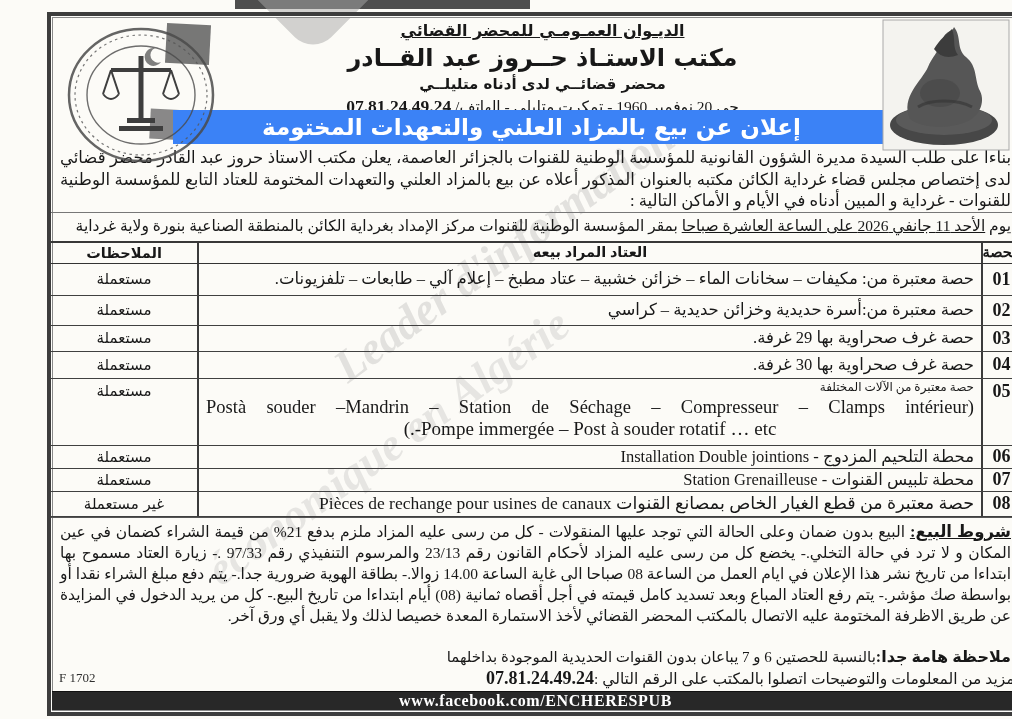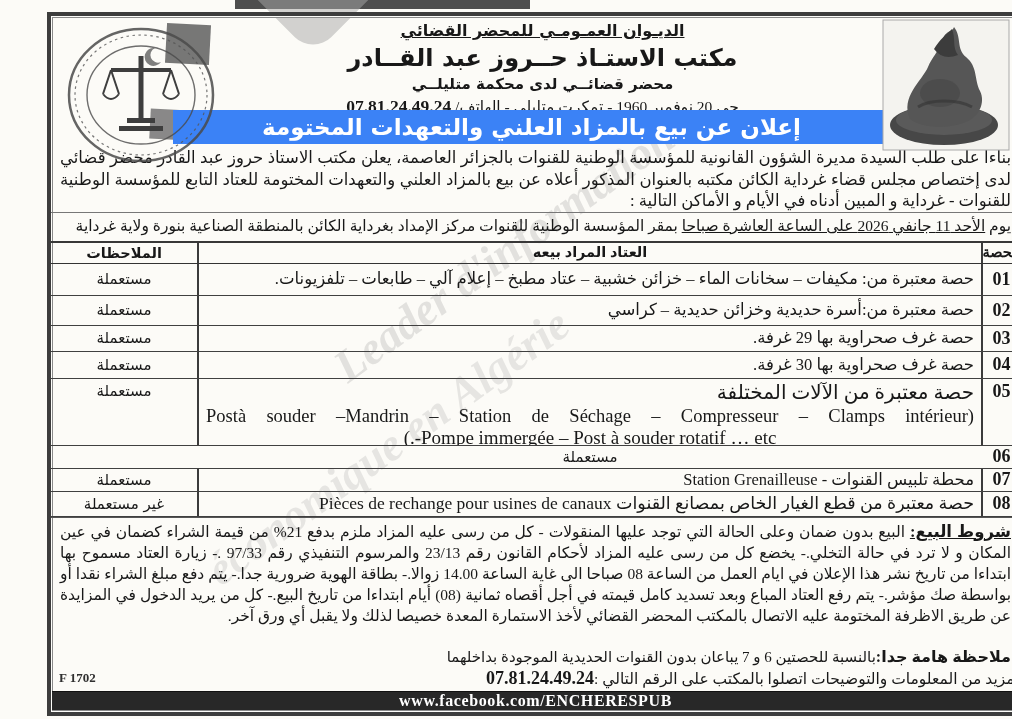--- a/index.html
+++ b/index.html
@@ -51,38 +51,38 @@
   .lot { justify-content: center; font-family: "Liberation Serif", serif; font-weight: bold; font-size: 18px; }
   .equip { justify-content: flex-start; padding: 0 7px; border-left: 2px solid #3b3b3b; border-right: 2px solid #3b3b3b;
            font-family: "Liberation Serif", "DejaVu Sans", sans-serif; font-size: 16.5px; }
   .notes { justify-content: center; font-size: 15px; }
   .thead { border-bottom: 1.5px solid #333; }
   .thead .cell { font-weight: bold; font-size: 14.5px; }
   .rh { height: 21px; } .r1 { height: 32px; } .r2 { height: 30px; } .r3 { height: 26px; } .r4 { height: 27px; }
   .r5 { height: 67px; } .r6 { height: 23px; } .r7 { height: 23px; } .r8 { height: 25px; }
   .r5 .equip { flex-direction: column; align-items: stretch; justify-content: flex-start; padding-top: 1px; }
   .r5 .notes { align-items: flex-start; padding-top: 3px; }
-  .r5a { text-align: right; font-size: 20px; }
+  .r5a { text-align: right; font-size: 12px; }
   .r5f { direction: ltr; font-family: "Liberation Serif", serif; }
   .r5f1 { font-size: 18.5px; text-align: justify; text-align-last: justify; margin-top: 2px; }
   .r5f2 { font-size: 19px; text-align: center; }
   .r8 .equip { font-size: 17.5px; }
 
   
   .terms { height: 132px; padding: 3px 9px 0; font-size: 15.5px; line-height: 21px; text-align: justify;
            border-top: 1px solid #555; font-family: "Liberation Serif", "DejaVu Sans", sans-serif; }
   .tlabel { font-weight: bold; font-size: 16.5px; text-decoration: underline; }
   .noteline { height: 21px; padding: 0 9px; font-size: 15px; white-space: nowrap; overflow: hidden;
               font-family: "Liberation Serif", "DejaVu Sans", sans-serif; }
   .nlabel { font-weight: bold; font-size: 16px; }
   .contactline { height: 24px; padding-top: 1px; font-size: 15.5px;
                  font-family: "Liberation Serif", "DejaVu Sans", sans-serif; }
   .phone2 { font-weight: bold; font-size: 18px; font-family: "Liberation Serif", serif; }
   .formref { position: absolute; left: 8px; bottom: 26px; font-family: "Liberation Serif", serif;
-             font-size: 13px; color: #2f2f2f; font-weight: bold; }
+             font-size: 13px; color: #2f2f2f; }
   .fbbar { margin-top: auto; height: 19px; margin: auto 1px 2px; background: #282828; color: #fff;
            display: flex; align-items: center; justify-content: center; border-top: 1px solid #111;
            font-family: "Liberation Serif", serif; font-weight: bold; font-size: 16px; letter-spacing: .6px; }
 </style>
 </head>
 <body>
 
 <div class="page">
 
   <div class="wm-topbar"></div>
@@ -113,21 +113,21 @@
       <ellipse cx="62" cy="101" rx="48" ry="15" fill="#5a5a5a"></ellipse>
       <path d="M28,100 C18,78 40,62 46,48 C50,38 56,34 60,22 C64,10 70,14 72,8 C80,18 74,30 84,38 C96,48 92,60 98,72 C104,84 96,98 86,102 C70,110 40,110 28,100 Z" fill="#565656"></path>
       <path d="M52,30 C58,20 64,16 70,10 C74,20 70,28 76,36 C66,40 58,38 52,30 Z" fill="#3c3c3c"></path>
       <ellipse cx="58" cy="74" rx="20" ry="14" fill="#4a4a4a" opacity="0.8"></ellipse>
       <path d="M36,88 C48,80 76,80 90,88" stroke="#333333" stroke-width="3" fill="none" opacity="0.6"></path>
     </svg>
 
     <div class="hdr" dir="rtl">
       <div class="h1">الديـوان العمـومـي للمحضر القضائي</div>
       <div class="h2">مكتب الاستـاذ حــروز عبد القــادر</div>
-      <div class="h3">محضر قضائــي لدى محكمة متليلــي</div>
+      <div class="h3">محضر قضائــي لدى أدناه متليلــي</div>
       <div class="h4"><span>حي 20 نوفمبر 1960 - تمكرت متليلي - الهاتف/ </span><span class="phone">07.81.24.49.24</span></div>
     </div>
 
     <div class="banner" dir="rtl">
       <span>إعلان عن بيع بالمزاد العلني والتعهدات المختومة</span>
     </div>
 
     <div class="intro" dir="rtl">بناءا على طلب السيدة مديرة الشؤون القانونية للمؤسسة الوطنية للقنوات بالجزائر العاصمة، يعلن مكتب الاستاذ حروز عبد القادر محضر قضائي لدى إختصاص مجلس قضاء غرداية الكائن مكتبه بالعنوان المذكور أعلاه عن بيع بالمزاد العلني والتعهدات المختومة للعتاد التابع للمؤسسة الوطنية للقنوات - غرداية و المبين أدناه في الأيام و الأماكن التالية :</div>
 
     <div class="daterow" dir="rtl"><span>يوم </span><span class="u">الأحد 11 جانفي 2026 على الساعة العاشرة صباحا</span><span> بمقر المؤسسة الوطنية للقنوات مركز الإمداد بغرداية الكائن بالمنطقة الصناعية بنورة ولاية غرداية</span></div>
@@ -162,20 +162,21 @@
         <div class="cell lot" style="align-items:flex-start;padding-top:2px">05</div>
         <div class="cell equip">
           <div class="r5a">حصة معتبرة من الآلات المختلفة</div>
           <div class="r5f r5f1">Postà souder –Mandrin – Station de Séchage – Compresseur – Clamps intérieur)</div>
           <div class="r5f r5f2">(.-Pompe immergée – Post à souder rotatif … etc</div>
         </div>
         <div class="cell notes">مستعملة</div>
       </div>
       <div class="trow r6">
         <div class="cell lot">06</div>
+        <div class="cell equip">محطة التلحيم المزدوج - Installation Double jointions</div>
         <div class="cell notes">مستعملة</div>
       </div>
       <div class="trow r7">
         <div class="cell lot">07</div>
         <div class="cell equip">محطة تلبيس القنوات - Station Grenailleuse</div>
         <div class="cell notes">مستعملة</div>
       </div>
       <div class="trow r8">
         <div class="cell lot">08</div>
         <div class="cell equip">حصة معتبرة من قطع الغيار الخاص بمصانع القنوات Pièces de rechange pour usines de canaux</div>

